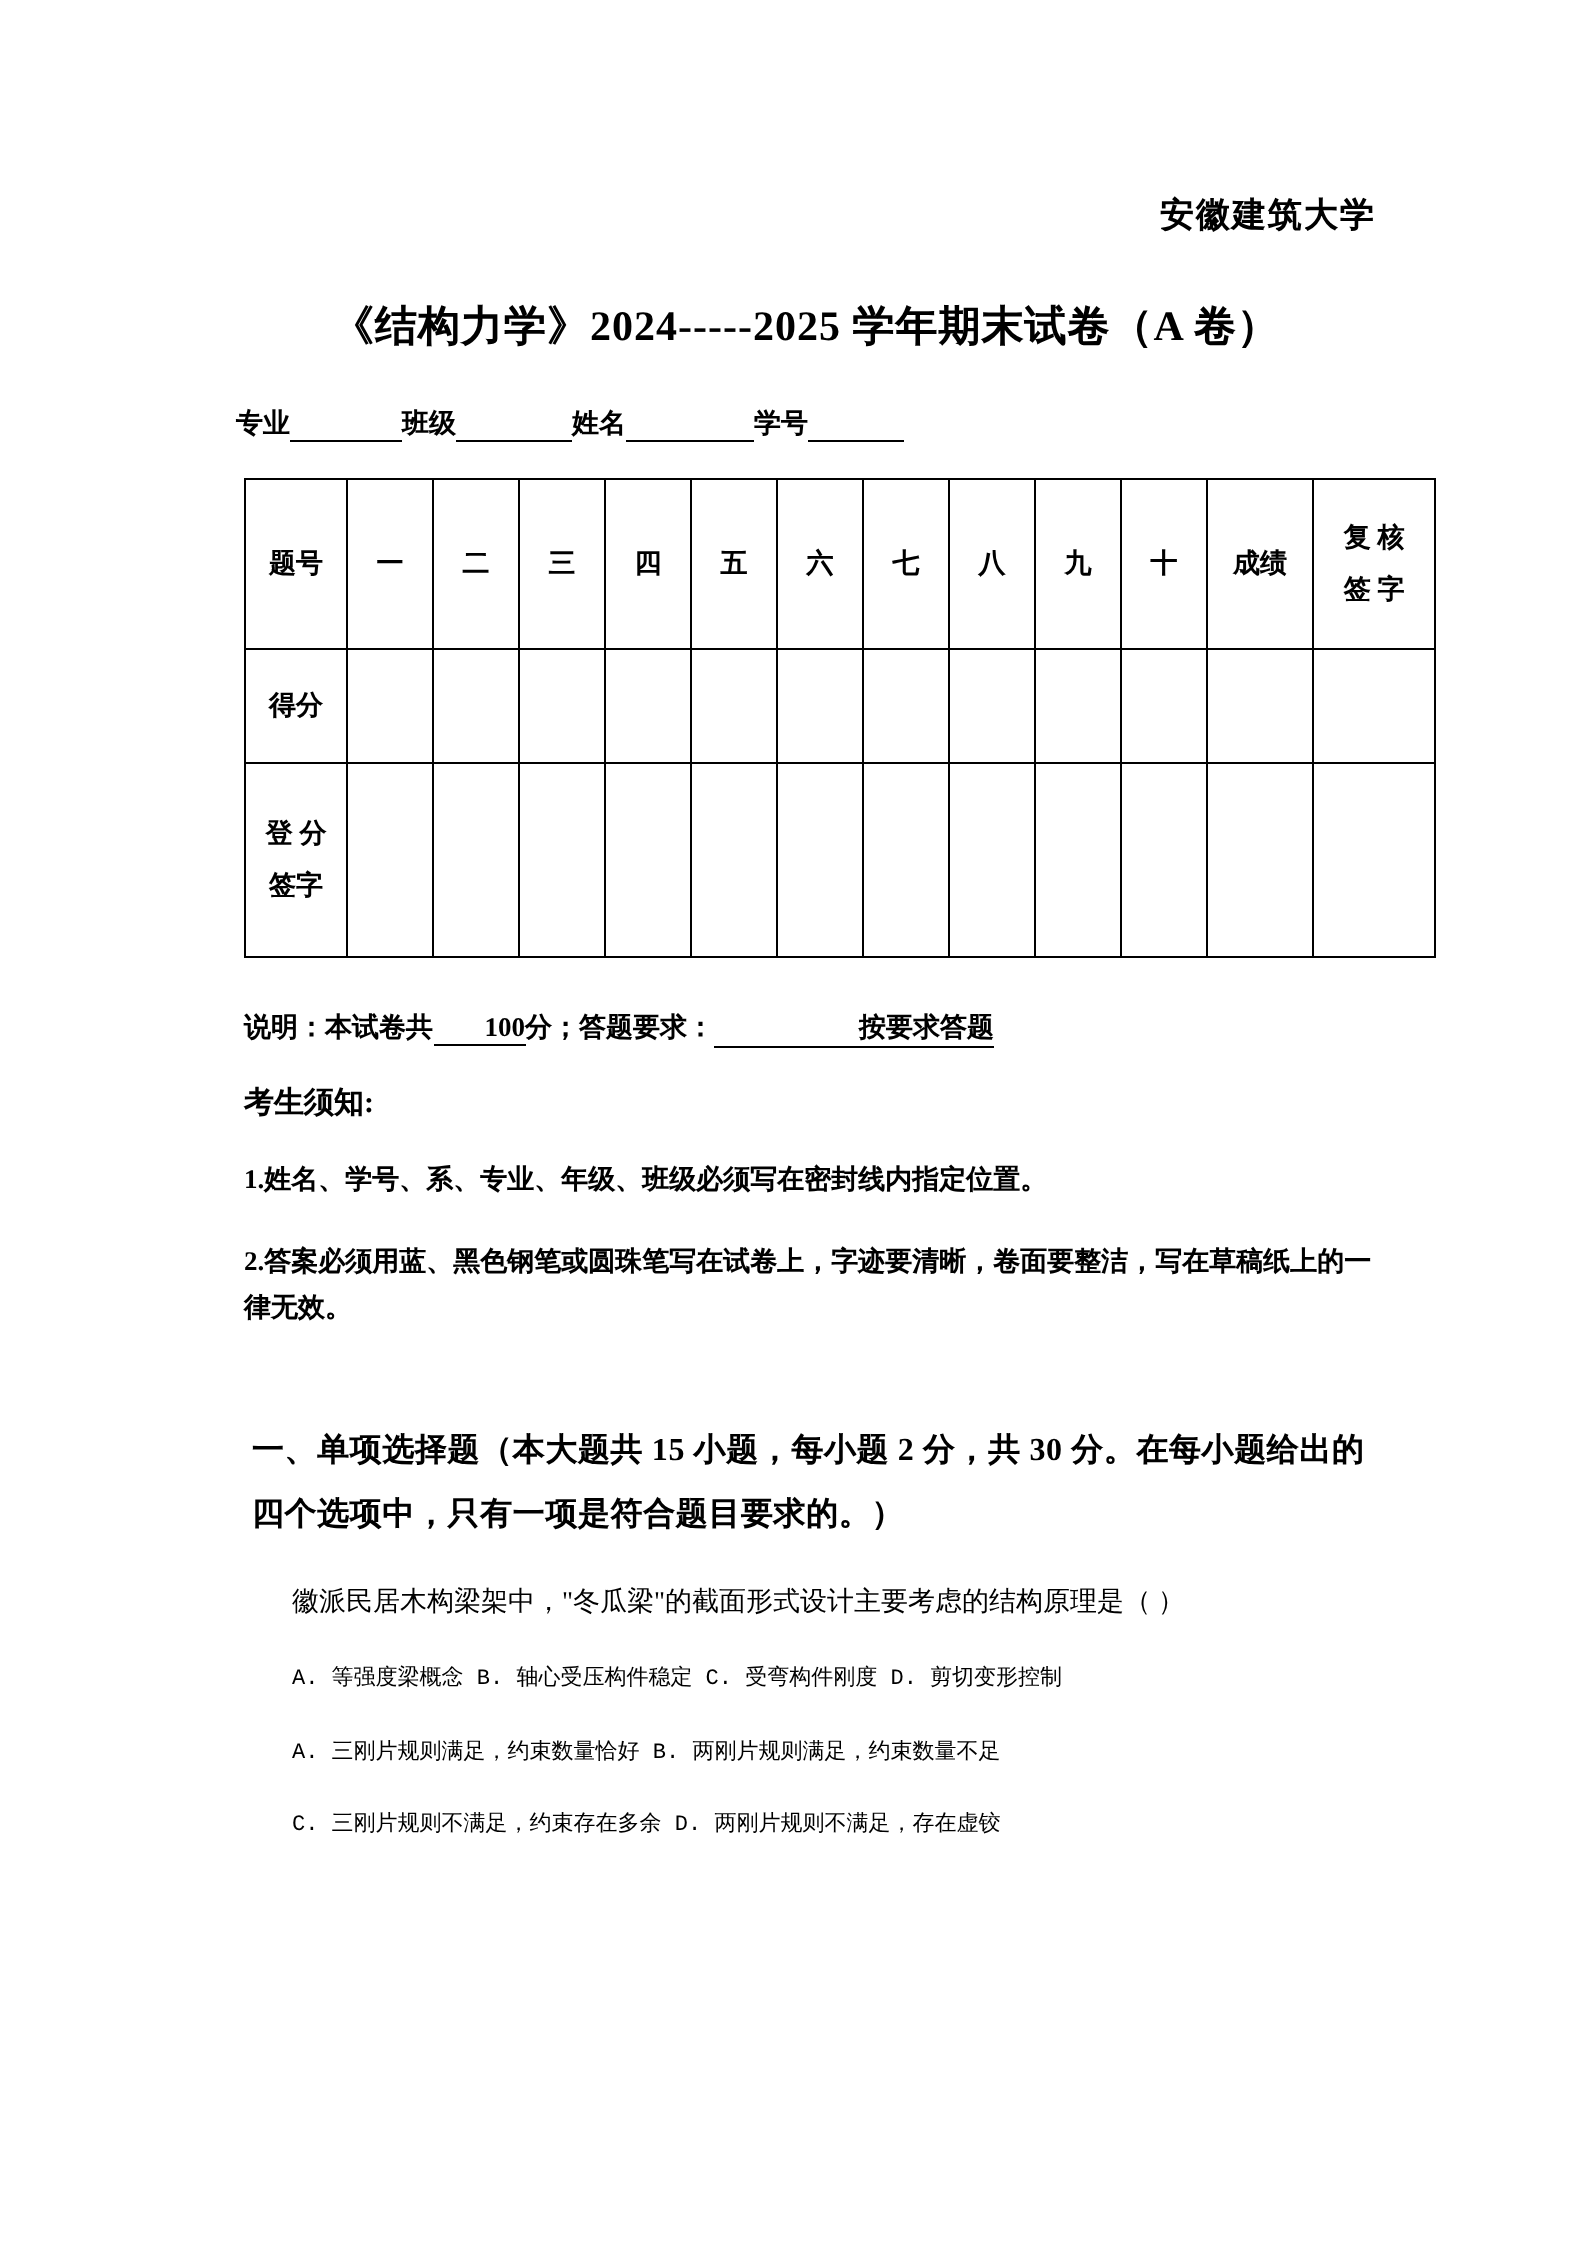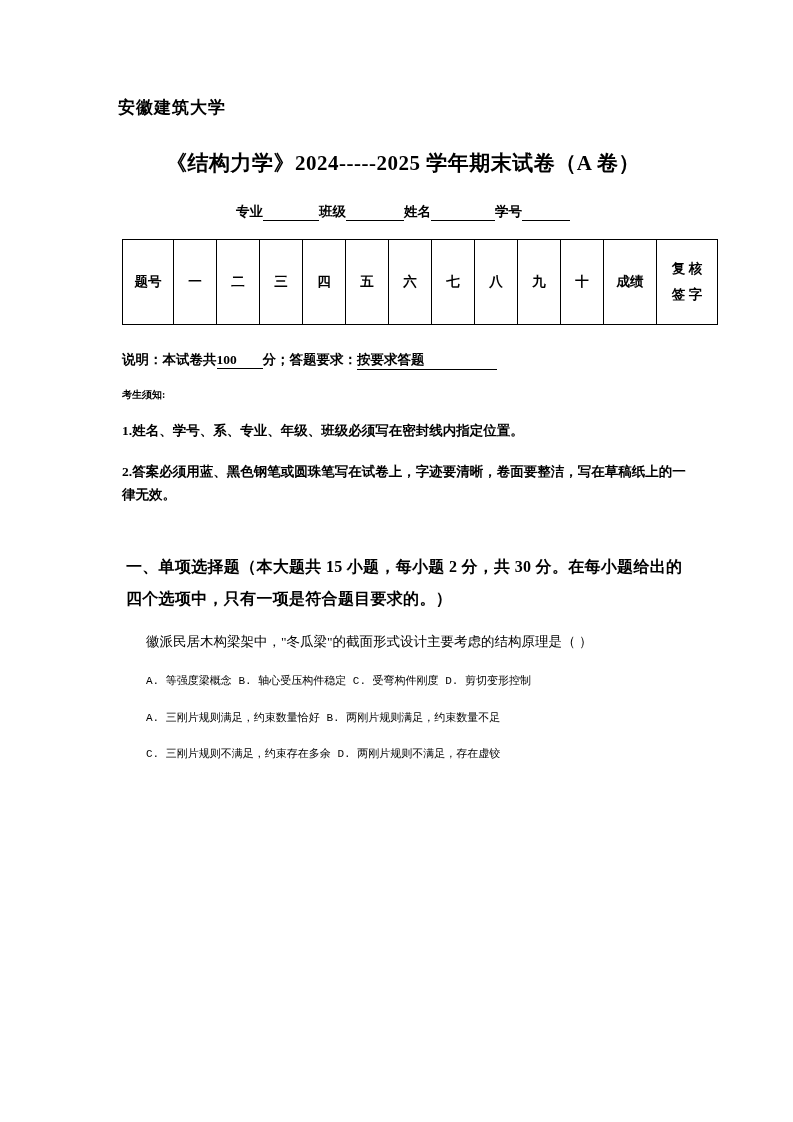--- a/index.html
+++ b/index.html
@@ -22,35 +22,34 @@
     height: 1122px;
     padding: 0;
   }
   .inner {
     position: absolute;
     left: 118px;
     top: 96px;
     width: 570px;
   }
   .univ-title {
-    text-align: left;
+    text-align: right;
     font-size: 17px;
     font-weight: bold;
     letter-spacing: 1px;
     margin-bottom: 30px;
   }
   .exam-title {
     text-align: center;
     font-size: 21px;
     font-weight: bold;
     letter-spacing: 0.5px;
     margin-bottom: 26px;
   }
   .id-line {
-    text-align: center;
     font-size: 13.5px;
     font-weight: bold;
     margin-bottom: 18px;
     white-space: nowrap;
   }
   .id-line .fill {
     display: inline-block;
     border-bottom: 1px solid #000;
     height: 14px;
     vertical-align: bottom;
@@ -85,27 +84,27 @@
   .lab2 { line-height: 1.9; }
 
   .note {
     font-size: 13.5px;
     font-weight: bold;
     margin: 26px 0 0 4px;
   }
   .note .ul {
     display: inline-block;
     border-bottom: 1px solid #000;
-    text-align: left;
+    text-align: right;
   }
   .u100 { width: 46px; }
   .ureq { width: 140px; }
 
   .subnote {
-    font-size: 10px;
+    font-size: 15px;
     font-weight: bold;
     margin: 18px 0 0 4px;
   }
   .rule {
     font-size: 13.5px;
     font-weight: bold;
     margin: 17px 1px 0 4px;
     line-height: 1.75;
   }
   .section-head {
@@ -154,20 +153,53 @@
         <td class="num">七</td>
         <td class="num">八</td>
         <td class="num">九</td>
         <td class="num">十</td>
         <td class="total">成绩</td>
         <td class="recheck">
           <div>复 核</div>
           <div>签 字</div>
         </td>
       </tr>
+      <tr class="r2">
+        <td class="lab">得分</td>
+        <td></td>
+        <td></td>
+        <td></td>
+        <td></td>
+        <td></td>
+        <td></td>
+        <td></td>
+        <td></td>
+        <td></td>
+        <td></td>
+        <td></td>
+        <td></td>
+      </tr>
+      <tr class="r3">
+        <td class="lab lab2">
+          <div>登 分</div>
+          <div>签字</div>
+        </td>
+        <td></td>
+        <td></td>
+        <td></td>
+        <td></td>
+        <td></td>
+        <td></td>
+        <td></td>
+        <td></td>
+        <td></td>
+        <td></td>
+        <td></td>
+        <td></td>
+      </tr>
     </tbody>
       </table>
 
     <div class="note">
       <span>说明：本试卷共</span><span class="ul u100">100</span><span>分；答题要求：</span><span class="ul ureq">按要求答题</span>
     </div>
 
     <div class="subnote">考生须知:</div>
 
     <div class="rule">1.姓名、学号、系、专业、年级、班级必须写在密封线内指定位置。</div>

